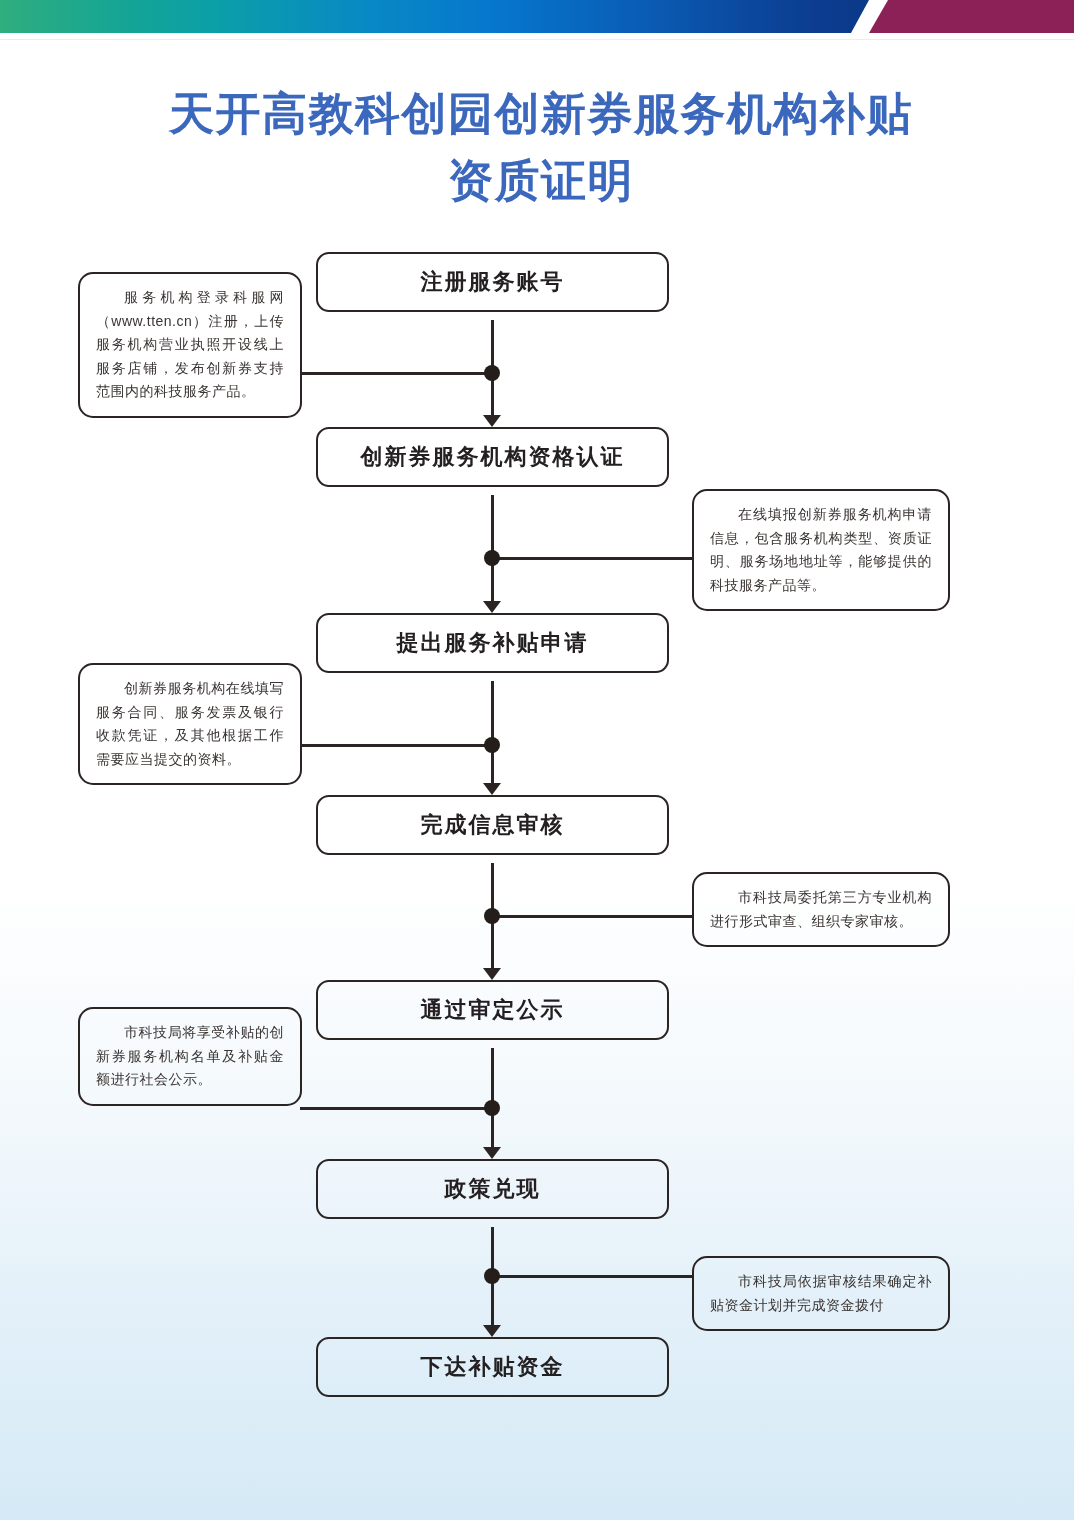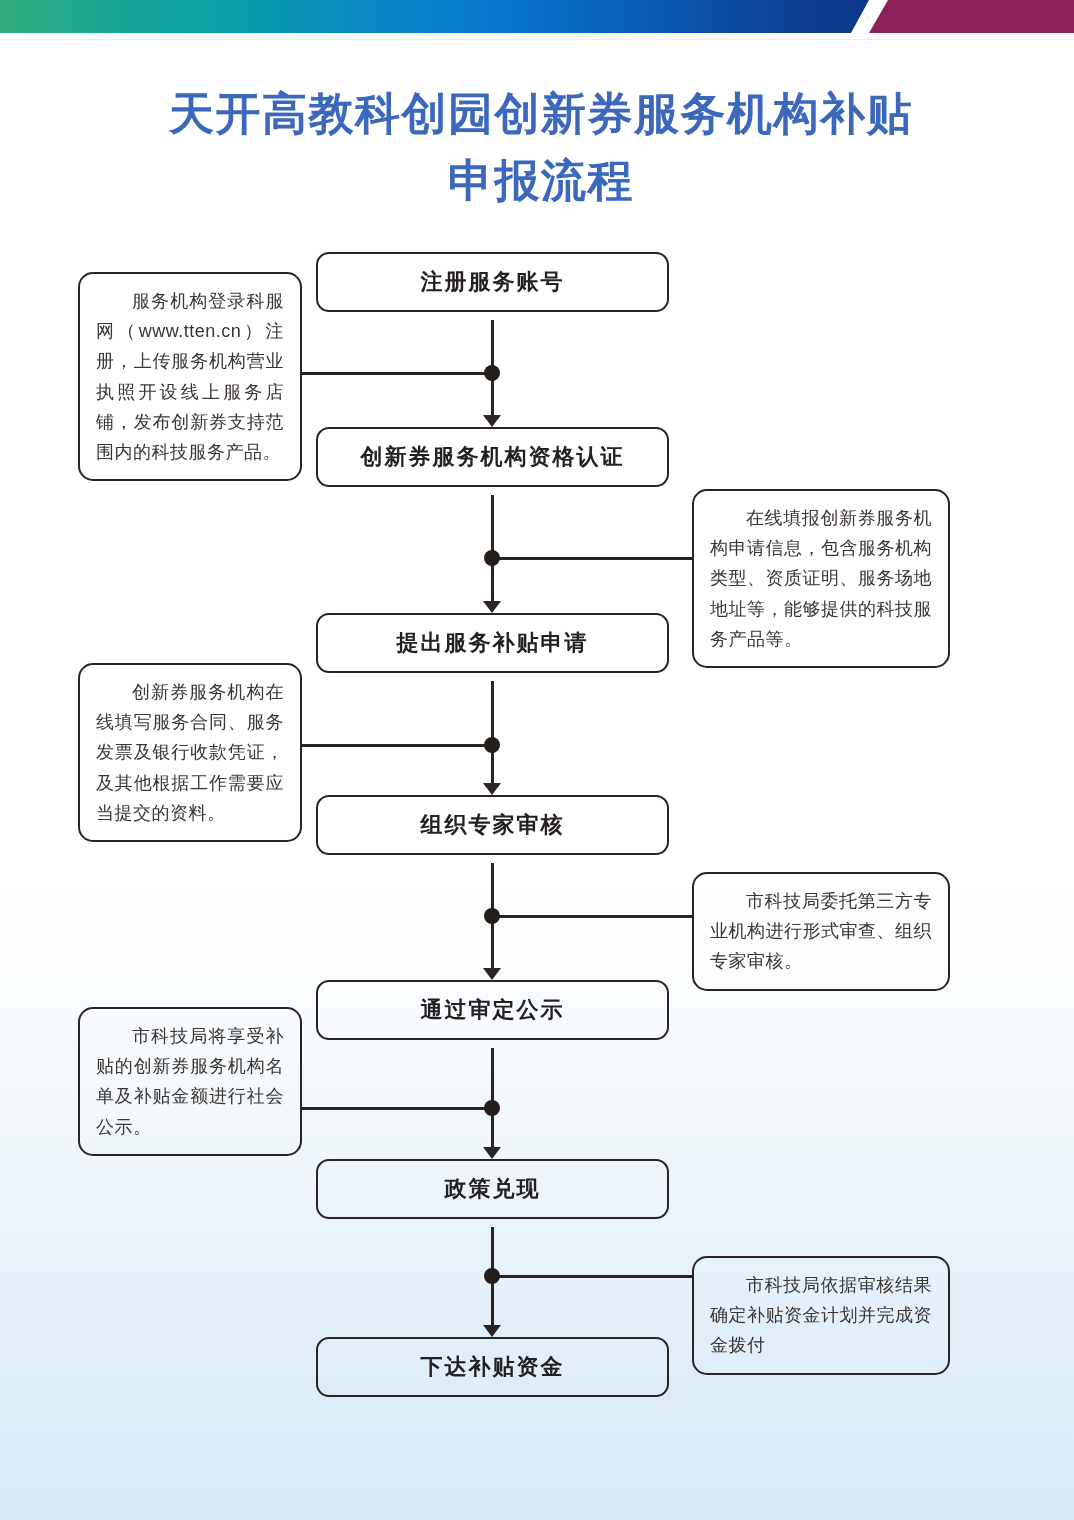--- a/index.html
+++ b/index.html
@@ -42,21 +42,21 @@
   .step span{
     color:#242021;font-size:22px;font-weight:bold;letter-spacing:2px;
   }
   
   .note{
     position:absolute;box-sizing:border-box;
     border:2px solid #2b2422;border-radius:15px;
     padding:12px 16px;background:transparent;
   }
   .note p{
-    margin:0;color:#3a3432;font-size:18px;font-weight:500;
+    margin:0;color:#3a3432;font-size:14px;font-weight:500;
     line-height:1.68;text-align:justify;text-indent:2em;
     letter-spacing:0.5px;
   }
   .note-left{left:78px;width:224px;}
   .note-right{left:692px;width:258px;}
   
   .vline{position:absolute;left:490.5px;width:3px;background:#2b2422;}
   .hline{position:absolute;height:3px;background:#2b2422;}
   .hline-left{left:300px;width:192px;}
   .hline-right{left:492px;width:200px;}
@@ -71,33 +71,33 @@
 <body>
 
 <div class="page">
 
   <div class="topbar">
     <div class="bar-gradient"></div>
     <div class="bar-purple"></div>
     <div class="bar-underline"></div>
   </div>
 
-  <h1 class="title"><span>天开高教科创园创新券服务机构补贴</span><br><span>申报流程</span></h1>
+  <h1 class="title"><span>天开高教科创园创新券服务机构补贴</span><br><span>资质证明</span></h1>
 
   <div class="step" style="top:252px">
       <span>注册服务账号</span>
     </div>
   <div class="step" style="top:427px">
       <span>创新券服务机构资格认证</span>
     </div>
   <div class="step" style="top:613px">
       <span>提出服务补贴申请</span>
     </div>
   <div class="step" style="top:795px">
-      <span>组织专家审核</span>
+      <span>完成信息审核</span>
     </div>
   <div class="step" style="top:1159px">
       <span>政策兑现</span>
     </div>
   <div class="step" style="top:980px">
       <span>通过审定公示</span>
     </div>
   <div class="step" style="top:1337px">
       <span>下达补贴资金</span>
     </div>

